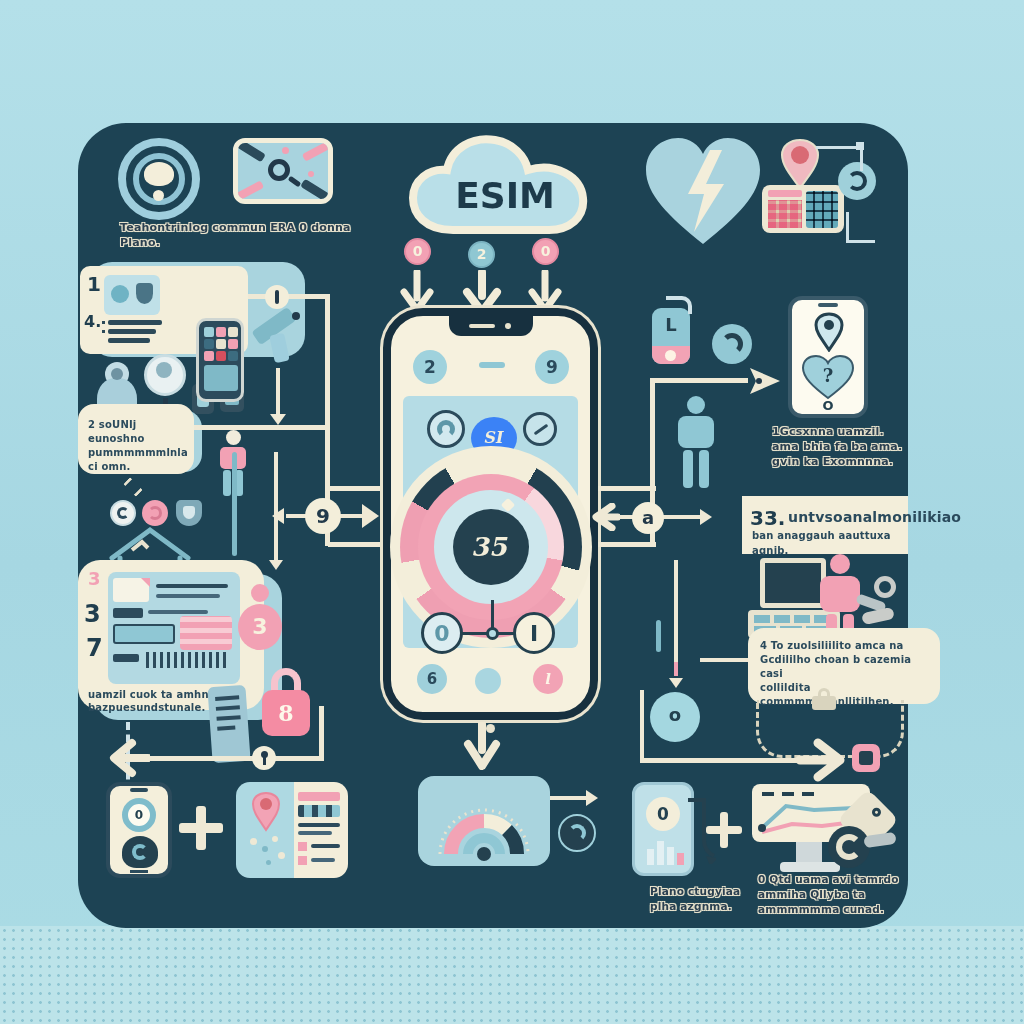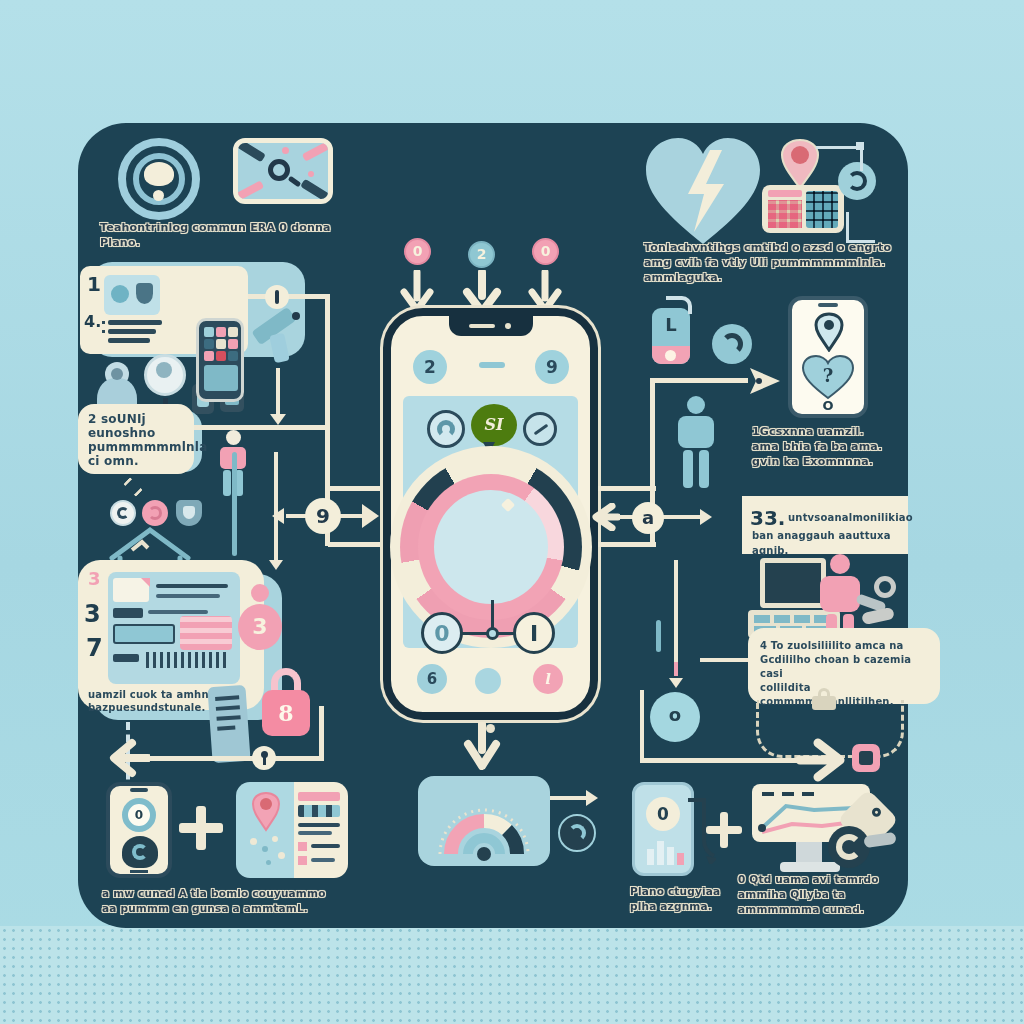--- a/index.html
+++ b/index.html
@@ -6,21 +6,21 @@
   #canvas{position:relative;width:1024px;height:1024px;overflow:hidden;
     background:linear-gradient(180deg,#b4e0e9 0%,#a6d7e2 55%,#abdce5 100%);
     font-family:"DejaVu Sans",sans-serif;}
   .abs{position:absolute;}
   .circle{border-radius:50%;}
   .dots{background-color:#bce3e9;background-image:radial-gradient(#8ec5d2 1.3px,transparent 1.5px);background-size:9px 9px;}
   .panel{background:#1d4354;border-radius:48px;}
   .cream{background:#f3eeda;}
   .lblue{background:#a9d4de;}
   .caption{font-weight:bold;font-size:11px;line-height:15px;letter-spacing:.2px;}
-  .halo{color:#2a3f50;text-shadow:-1px -1px 0 #e7e2cc,1px -1px 0 #e7e2cc,-1px 1px 0 #e7e2cc,1px 1px 0 #e7e2cc,0 0 2px #e7e2cc;}
+  .halo{color:#2a3f50;text-shadow:-1px -1px 0 #e7e2cc,1px -1px 0 #e7e2cc,-1px 1px 0 #e7e2cc,1px 1px 0 #e7e2cc,0 0 2px #e7e2cc;margin-left:20px;}
   .navytxt{color:#2a4a5c;}
   .wire{background:#efe9d5;}
   .tealwire{background:#7fb9c7;}
   .num{font-weight:bold;color:#203e4e;}
   svg{display:block;}
 </style>
 </head>
 <body>
 
 <div id="canvas">
@@ -39,20 +39,26 @@
     <div class="abs" style="left:62px;top:44px;width:34px;height:9px;background:#2b4a5a;transform:rotate(32deg);border-radius:3px;"></div>
     <div class="abs" style="left:64px;top:4px;width:30px;height:8px;background:#f2a1b4;transform:rotate(-28deg);border-radius:3px;"></div>
     <div class="abs" style="left:-4px;top:44px;width:30px;height:8px;background:#f2a1b4;transform:rotate(-28deg);border-radius:3px;"></div>
     <div class="abs circle" style="left:44px;top:4px;width:7px;height:7px;background:#f2a1b4;"></div>
     <div class="abs circle" style="left:70px;top:28px;width:6px;height:6px;background:#f2a1b4;"></div>
     <div class="abs circle" style="left:30px;top:16px;width:22px;height:22px;border:5px solid #22394a;box-sizing:border-box;"></div>
     <div class="abs" style="left:50px;top:36px;width:13px;height:5px;background:#22394a;transform:rotate(35deg);border-radius:2px;"></div>
   </div>
   <div class="abs caption halo" style="left:100px;top:220px;width:270px;">Teahontrinlog commun ERA 0 donna Plano.</div>
 
+  <div class="abs" style="left:405px;top:130px;width:200px;height:112px;">
+    <svg width="200" height="112" viewBox="0 0 200 112">
+      <path d="M48 100 C20 100 8 84 8 68 C8 50 24 38 42 40 C46 18 68 6 90 10 C108 13 120 26 123 40 C150 32 176 46 178 68 C180 88 164 100 144 100 Z" fill="#b9dfe8" stroke="#f3eeda" stroke-width="8"></path>
+      <text x="100" y="78" text-anchor="middle" font-family="DejaVu Sans" font-size="36" font-weight="bold" fill="#1d3b4b">ESIM</text>
+    </svg>
+  </div>
   <div class="abs circle" style="left:404px;top:238px;width:27px;height:27px;background:#f2a1b4;border:2px solid #e58ba2;box-sizing:border-box;text-align:center;font:bold 14px/23px 'DejaVu Sans';color:#f7f2de;"><span>0</span></div>
   <div class="abs circle" style="left:468px;top:241px;width:27px;height:27px;background:#8fc7d2;border:2px solid #7cb4c2;box-sizing:border-box;text-align:center;font:bold 14px/23px 'DejaVu Sans';color:#f7f2de;"><span>2</span></div>
   <div class="abs circle" style="left:532px;top:238px;width:27px;height:27px;background:#f2a1b4;border:2px solid #e58ba2;box-sizing:border-box;text-align:center;font:bold 14px/23px 'DejaVu Sans';color:#f7f2de;"><span>0</span></div>
   <div class="abs" style="left:399px;top:270px;">
       <svg width="36" height="44">
         <path d="M18 2 V28 M5 22 L18 40 L31 22" fill="none" stroke="#f1ecd8" stroke-width="7" stroke-linecap="round" stroke-linejoin="round"></path>
       </svg>
     </div>
   <div class="abs" style="left:462px;top:270px;">
       <svg width="40" height="46">
@@ -81,25 +87,20 @@
     <div class="abs" style="left:6px;top:5px;width:34px;height:7px;background:#f2a1b4;border-radius:2px;"></div>
     <div class="abs" style="left:6px;top:15px;width:34px;height:28px;background:repeating-linear-gradient(90deg,#f2a1b4 0 8px,#ece7d3 8px 11px),repeating-linear-gradient(0deg,#f2a1b4 0 6px,#ece7d3 6px 9px);background-blend-mode:multiply;"></div>
     <div class="abs" style="left:44px;top:6px;width:32px;height:37px;background:repeating-linear-gradient(90deg,#9fd0da 0 7px,#2b4a5a 7px 9px),repeating-linear-gradient(0deg,#9fd0da 0 7px,#2b4a5a 7px 9px);background-blend-mode:multiply;border-radius:3px;"></div>
   </div>
   <div class="abs circle" style="left:838px;top:162px;width:38px;height:38px;background:#9fd0da;">
     <div class="abs circle" style="left:9px;top:9px;width:20px;height:20px;border:4px solid #1d3b4b;border-left-color:transparent;box-sizing:border-box;"></div>
   </div>
   <div class="abs" style="left:816px;top:146px;width:44px;height:22px;border-top:3px solid #cfe2e8;border-right:3px solid #cfe2e8;"></div>
   <div class="abs" style="left:856px;top:142px;width:8px;height:8px;background:#cfe2e8;"></div>
   <div class="abs" style="left:846px;top:212px;width:26px;height:28px;border-left:3px solid #cfe2e8;border-bottom:3px solid #cfe2e8;"></div>
-  <div class="abs caption halo" style="left:644px;top:240px;width:250px;">
-    <div>Tonlachvntihgs cmtibd o azsd o engrto</div>
-    <div>amg cvih fa vtly Uli pummmmmmlnla.</div>
-    <div>ammlaguka.</div>
-  </div>
 
   <div class="abs lblue" style="left:90px;top:262px;width:215px;height:95px;border-radius:22px;"></div>
   <div class="abs cream" style="left:80px;top:266px;width:168px;height:88px;border-radius:10px;">
     <div class="abs num" style="left:7px;top:6px;font-size:20px;">1</div>
     <div class="abs" style="left:24px;top:9px;width:56px;height:40px;background:#bfe0e8;border-radius:6px;">
       <div class="abs circle" style="left:7px;top:10px;width:18px;height:18px;background:#6fb3c4;"></div>
       <div class="abs" style="left:32px;top:8px;width:17px;height:21px;background:#4a7486;border-radius:4px 4px 50% 50%;"></div>
     </div>
     <div class="abs num" style="left:4px;top:46px;font-size:16px;">4.</div>
     <div class="abs" style="left:28px;top:54px;width:54px;height:5px;background:#2c4a59;border-radius:2px;"></div>
@@ -150,21 +151,21 @@
   <div class="abs" style="left:248px;top:308px;width:60px;height:60px;">
     <div class="abs" style="left:4px;top:10px;width:44px;height:16px;background:#7fb9c7;border-radius:4px;transform:rotate(-35deg);"></div>
     <div class="abs" style="left:24px;top:26px;width:15px;height:28px;background:#9fcedd;border-radius:4px;transform:rotate(-12deg);"></div>
     <div class="abs circle" style="left:44px;top:4px;width:8px;height:8px;background:#22394a;"></div>
   </div>
   <div class="abs wire" style="left:276px;top:368px;width:4px;height:48px;"></div>
   <div class="abs" style="left:270px;top:414px;width:0;height:0;border-left:8px solid transparent;border-right:8px solid transparent;border-top:11px solid #efe9d5;"></div>
 
   <div class="abs lblue" style="left:90px;top:410px;width:112px;height:62px;border-radius:18px;"></div>
   <div class="abs cream" style="left:78px;top:404px;width:116px;height:70px;border-radius:16px;">
-    <div class="abs caption navytxt" style="left:10px;top:8px;width:100px;font-size:12px;line-height:14px;">
+    <div class="abs caption navytxt" style="left:10px;top:14px;width:100px;font-size:10px;line-height:14px;">
       <div>2 soUNIj eunoshno</div>
       <div>pummmmmmlnla ci omn.</div>
     </div>
   </div>
   <div class="abs wire" style="left:194px;top:425px;width:134px;height:5px;"></div>
 
   <div class="abs" style="left:216px;top:430px;width:34px;height:66px;">
     <div class="abs circle" style="left:10px;top:0;width:15px;height:15px;background:#f1ecdc;"></div>
     <div class="abs" style="left:4px;top:17px;width:26px;height:22px;background:#f2a1b4;border-radius:5px;"></div>
     <div class="abs" style="left:7px;top:40px;width:8px;height:26px;background:#8fc7d4;border-radius:3px;"></div>
@@ -260,32 +261,33 @@
       <div class="abs circle" style="left:56px;top:7px;width:6px;height:6px;background:#e8e3cf;"></div>
     </div>
     <div class="abs circle" style="left:22px;top:34px;width:34px;height:34px;background:#9fd2dd;text-align:center;font:bold 17px/34px 'DejaVu Sans';color:#2a4a5c;"><span>2</span></div>
     <div class="abs circle" style="left:144px;top:34px;width:34px;height:34px;background:#9fd2dd;text-align:center;font:bold 17px/34px 'DejaVu Sans';color:#2a4a5c;"><span>9</span></div>
     <div class="abs" style="left:88px;top:46px;width:26px;height:6px;background:#8fc7d4;border-radius:3px;"></div>
     <div class="abs" style="left:12px;top:80px;width:175px;height:252px;background:#b5dce5;border-radius:6px;"></div>
 
     <div class="abs circle" style="left:36px;top:94px;width:38px;height:38px;background:#d2e9ef;border:3px solid #2c4b5c;box-sizing:border-box;">
       <div class="abs circle" style="left:7px;top:7px;width:18px;height:18px;border:5px solid #5e97a8;border-bottom-color:transparent;box-sizing:border-box;"></div>
     </div>
-    <div class="abs" style="left:80px;top:88px;width:46px;height:42px;background:#4d7c0f;border-radius:50%;text-align:center;font:bold italic 16px/42px 'DejaVu Serif';color:#f3eeda;">
+    <div class="abs" style="left:80px;top:101px;width:46px;height:42px;background:#3b82f6;border-radius:50%;text-align:center;font:bold italic 16px/42px 'DejaVu Serif';color:#f3eeda;">
       <span>SI</span>
       <div class="abs" style="left:12px;top:38px;width:0;height:0;border-left:6px solid transparent;border-right:6px solid transparent;border-top:12px solid #24414f;"></div>
     </div>
     <div class="abs circle" style="left:132px;top:96px;width:34px;height:34px;background:#c6e3ea;border:3px solid #2c4b5c;box-sizing:border-box;">
       <div class="abs" style="left:7px;top:13px;width:16px;height:3px;background:#2c4b5c;transform:rotate(-35deg);border-radius:2px;"></div>
     </div>
 
     <div class="abs circle cream" style="left:-1px;top:130px;width:202px;height:202px;"></div>
     <div class="abs circle" style="left:9px;top:140px;width:182px;height:182px;background:conic-gradient(from 0deg,#f3eeda 0 30deg,#22404f 30deg 105deg,#f3eeda 105deg 125deg,#ef9fb2 125deg 235deg,#f3eeda 235deg 260deg,#ef9fb2 260deg 300deg,#22404f 300deg 330deg,#f3eeda 330deg 360deg);"></div>
     <div class="abs circle" style="left:27px;top:158px;width:146px;height:146px;background:conic-gradient(from 180deg,#f2a3b5 0 60%,#f8d7dd 60% 78%,#f2a3b5 78%);"></div>
     <div class="abs circle" style="left:43px;top:174px;width:114px;height:114px;background:#cde7ed;"></div>
+    <div class="abs circle" style="left:62px;top:193px;width:76px;height:76px;background:#24414f;text-align:center;font:bold italic 26px/76px 'DejaVu Serif';color:#f3eeda;"><span>35</span></div>
     <div class="abs" style="left:112px;top:184px;width:10px;height:10px;background:#f6f1de;transform:rotate(45deg);border-radius:2px;"></div>
 
     <div class="abs" style="left:54px;top:316px;width:96px;height:3px;background:#24414f;"></div>
     <div class="abs" style="left:100px;top:284px;width:3px;height:33px;background:#24414f;"></div>
     <div class="abs circle" style="left:95px;top:311px;width:13px;height:13px;border:3px solid #24414f;background:#b5dce5;box-sizing:border-box;"></div>
     <div class="abs circle" style="left:30px;top:296px;width:42px;height:42px;background:#dcedf1;border:3px solid #24414f;box-sizing:border-box;text-align:center;font:bold 22px/37px 'DejaVu Sans';color:#5e97a8;"><span>0</span></div>
     <div class="abs circle" style="left:122px;top:296px;width:42px;height:42px;background:#f6f1de;border:3px solid #24414f;box-sizing:border-box;text-align:center;font:bold 22px/37px 'DejaVu Sans';color:#24414f;"><span>I</span></div>
 
     <div class="abs circle" style="left:26px;top:348px;width:30px;height:30px;background:#9fd0db;text-align:center;font:bold 15px/30px 'DejaVu Sans';color:#2a4a5c;"><span>6</span></div>
     <div class="abs circle" style="left:84px;top:352px;width:26px;height:26px;background:#a9d6e0;"></div>
@@ -351,21 +353,21 @@
     <div class="abs" style="left:23px;top:54px;width:10px;height:38px;background:#8fc7d4;border-radius:4px;"></div>
   </div>
   <div class="abs caption halo" style="left:752px;top:424px;width:140px;">
     <div>1Gcsxnna uamzil.</div>
     <div>ama bhia fa ba ama.</div>
     <div>gvin ka Exomnnna.</div>
   </div>
 
   <div class="abs cream" style="left:742px;top:496px;width:166px;height:58px;">
     <span class="abs num" style="left:8px;top:10px;font-size:20px;">33.</span>
-    <span class="abs caption navytxt" style="left:46px;top:14px;font-size:10px;">untvsoanalmonilikiao</span>
+    <span class="abs caption navytxt" style="left:46px;top:14px;font-size:14px;">untvsoanalmonilikiao</span>
     <span class="abs caption navytxt" style="left:10px;top:32px;font-size:10px;">ban anaggauh aauttuxa agnib.</span>
   </div>
 
   <div class="abs" style="left:748px;top:558px;width:92px;height:84px;">
     <div class="abs" style="left:12px;top:0;width:66px;height:50px;background:#24414f;border:5px solid #e8e3cf;border-radius:4px;box-sizing:border-box;"></div>
     <div class="abs" style="left:0;top:52px;width:92px;height:28px;background:#e8e3cf;border-radius:4px;">
       <div class="abs" style="left:6px;top:5px;width:80px;height:8px;background:repeating-linear-gradient(90deg,#7fb9c7 0 16px,#e8e3cf 16px 20px);"></div>
       <div class="abs" style="left:6px;top:16px;width:80px;height:8px;background:repeating-linear-gradient(90deg,#7fb9c7 0 22px,#e8e3cf 22px 26px);"></div>
     </div>
   </div>
@@ -439,24 +441,20 @@
     <div class="abs circle" style="left:30px;top:78px;width:5px;height:5px;background:#7fb9c7;"></div>
     <div class="abs" style="left:62px;top:10px;width:42px;height:9px;background:#f2a1b4;border-radius:2px;"></div>
     <div class="abs" style="left:62px;top:23px;width:42px;height:12px;background:#8fc7d4;border-radius:2px;background-image:repeating-linear-gradient(90deg,#2c4b5c 0 6px,#8fc7d4 6px 14px);"></div>
     <div class="abs" style="left:62px;top:41px;width:42px;height:4px;background:#2c4b5c;border-radius:2px;"></div>
     <div class="abs" style="left:62px;top:49px;width:34px;height:4px;background:#46677a;border-radius:2px;"></div>
     <div class="abs" style="left:62px;top:60px;width:9px;height:9px;background:#f2a1b4;"></div>
     <div class="abs" style="left:75px;top:62px;width:29px;height:4px;background:#2c4b5c;border-radius:2px;"></div>
     <div class="abs" style="left:62px;top:74px;width:9px;height:9px;background:#f2a1b4;"></div>
     <div class="abs" style="left:75px;top:76px;width:24px;height:4px;background:#46677a;border-radius:2px;"></div>
   </div>
-  <div class="abs caption halo" style="left:102px;top:886px;width:270px;font-size:10.5px;">
-    <div>a mw cunad A tla bomlo couyuammo</div>
-    <div>aa pummm en gunsa a ammtamL.</div>
-  </div>
 
   <div class="abs lblue" style="left:418px;top:776px;width:132px;height:90px;border-radius:16px;overflow:hidden;">
     <svg width="132" height="90" viewBox="0 0 132 90">
       <path d="M22 78 A44 44 0 0 1 110 78" fill="none" stroke="#e9e4d0" stroke-width="3" stroke-dasharray="2 5"></path>
       <path d="M33 78 A33 33 0 0 1 66 45" fill="none" stroke="#f2a3b5" stroke-width="14"></path>
       <path d="M66 45 A33 33 0 0 1 89 54" fill="none" stroke="#f3eeda" stroke-width="14"></path>
       <path d="M89 54 A33 33 0 0 1 99 78" fill="none" stroke="#22404f" stroke-width="14"></path>
       <path d="M50 78 A16 16 0 0 1 82 78" fill="none" stroke="#8fc7d4" stroke-width="10"></path>
       <circle cx="66" cy="78" r="7" fill="#24414f"></circle>
     </svg>

